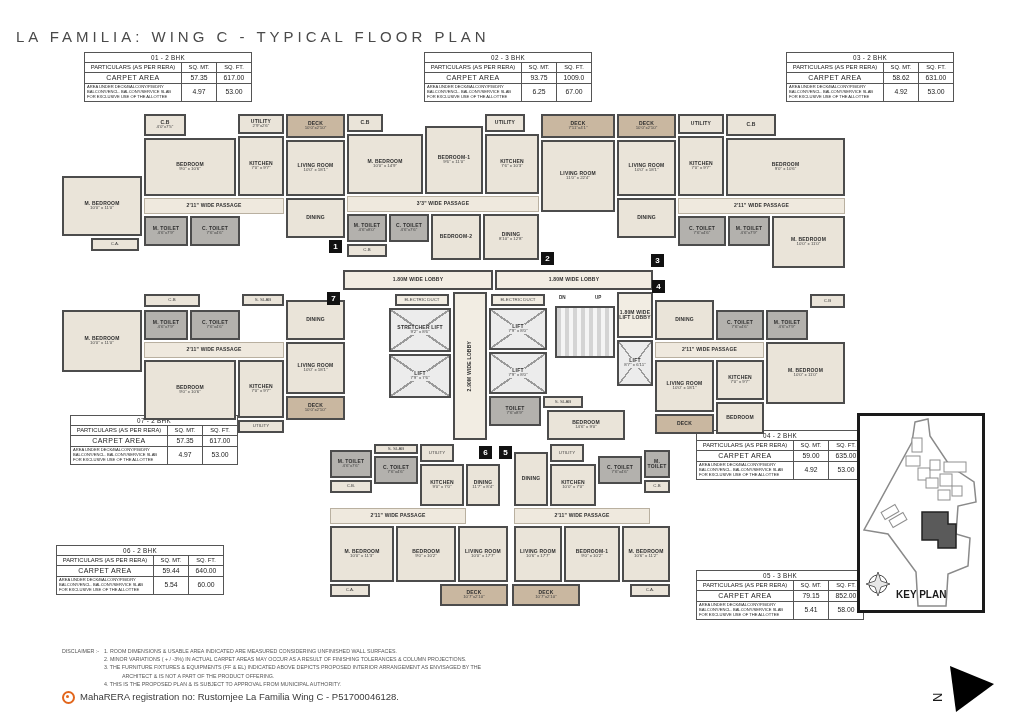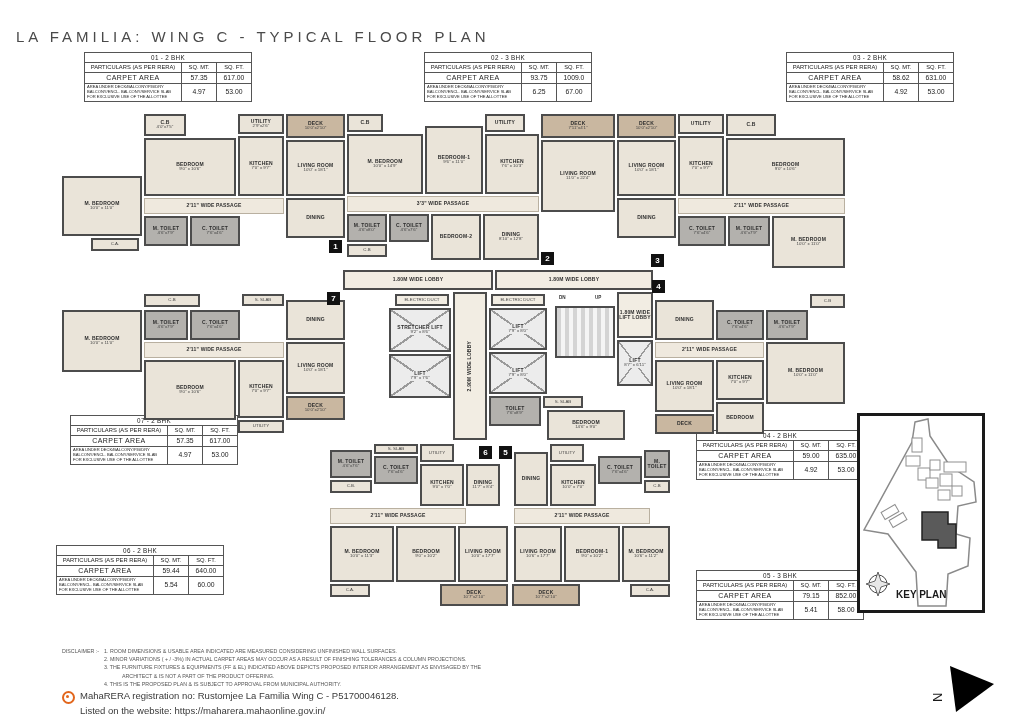--- a/index.html
+++ b/index.html
@@ -43,21 +43,21 @@
   
   #keyplan{position:absolute;left:857px;top:413px;width:128px;height:200px;
            border:3px solid #1a1a1a;background:#fff;box-sizing:border-box}
 
   
   #disclaimer{position:absolute;left:62px;top:647px;font-size:5.3px;color:#555;line-height:1.55;width:450px}
   #disclaimer .dh{position:absolute;left:0;top:0}
   #disclaimer .dl{margin-left:42px}
   #disclaimer .dl.ind{margin-left:60px}
   #rera{position:absolute;left:62px;top:689px;font-size:9.5px;color:#3a3a3a;line-height:1.5}
-  #rera .row{display:flex;align-items:center}
+  #rera .row{display:flex;align-items:flex-end}
   .rera-icon{display:inline-block;width:9px;height:9px;border:2px solid #e2661c;border-radius:50%;
              margin:2px 5px 0 0;position:relative}
   .rera-icon:after{content:"";position:absolute;left:2px;top:2px;width:3px;height:3px;
              background:#e2661c;border-radius:50%}
   #rera .l2{margin-left:18px}
   #northarrow{position:absolute;left:928px;top:660px}
 </style>
 </head>
 <body>
 
@@ -634,14 +634,13 @@
   <div class="dl">3. THE FURNITURE FIXTURES &amp; EQUIPMENTS (FF &amp; EL)  INDICATED ABOVE  DEPICTS PROPOSED INTERIOR ARRANGEMENT AS ENVISAGED BY  THE</div>
   <div class="dl ind">ARCHITECT &amp; IS NOT A PART OF THE PRODUCT OFFERING.</div>
   <div class="dl">4. THIS IS THE PROPOSED PLAN &amp; IS SUBJECT TO APPROVAL FROM MUNICIPAL AUTHORITY.</div>
 </div>
 
 <div id="rera">
   <div class="row">
     <span class="rera-icon"></span>
     <span>MahaRERA registration no: Rustomjee La Familia Wing C - P51700046128.</span>
   </div>
-  <div class="l2">Listed on the website: https://maharera.mahaonline.gov.in/</div>
 </div>
 
 </body></html>

